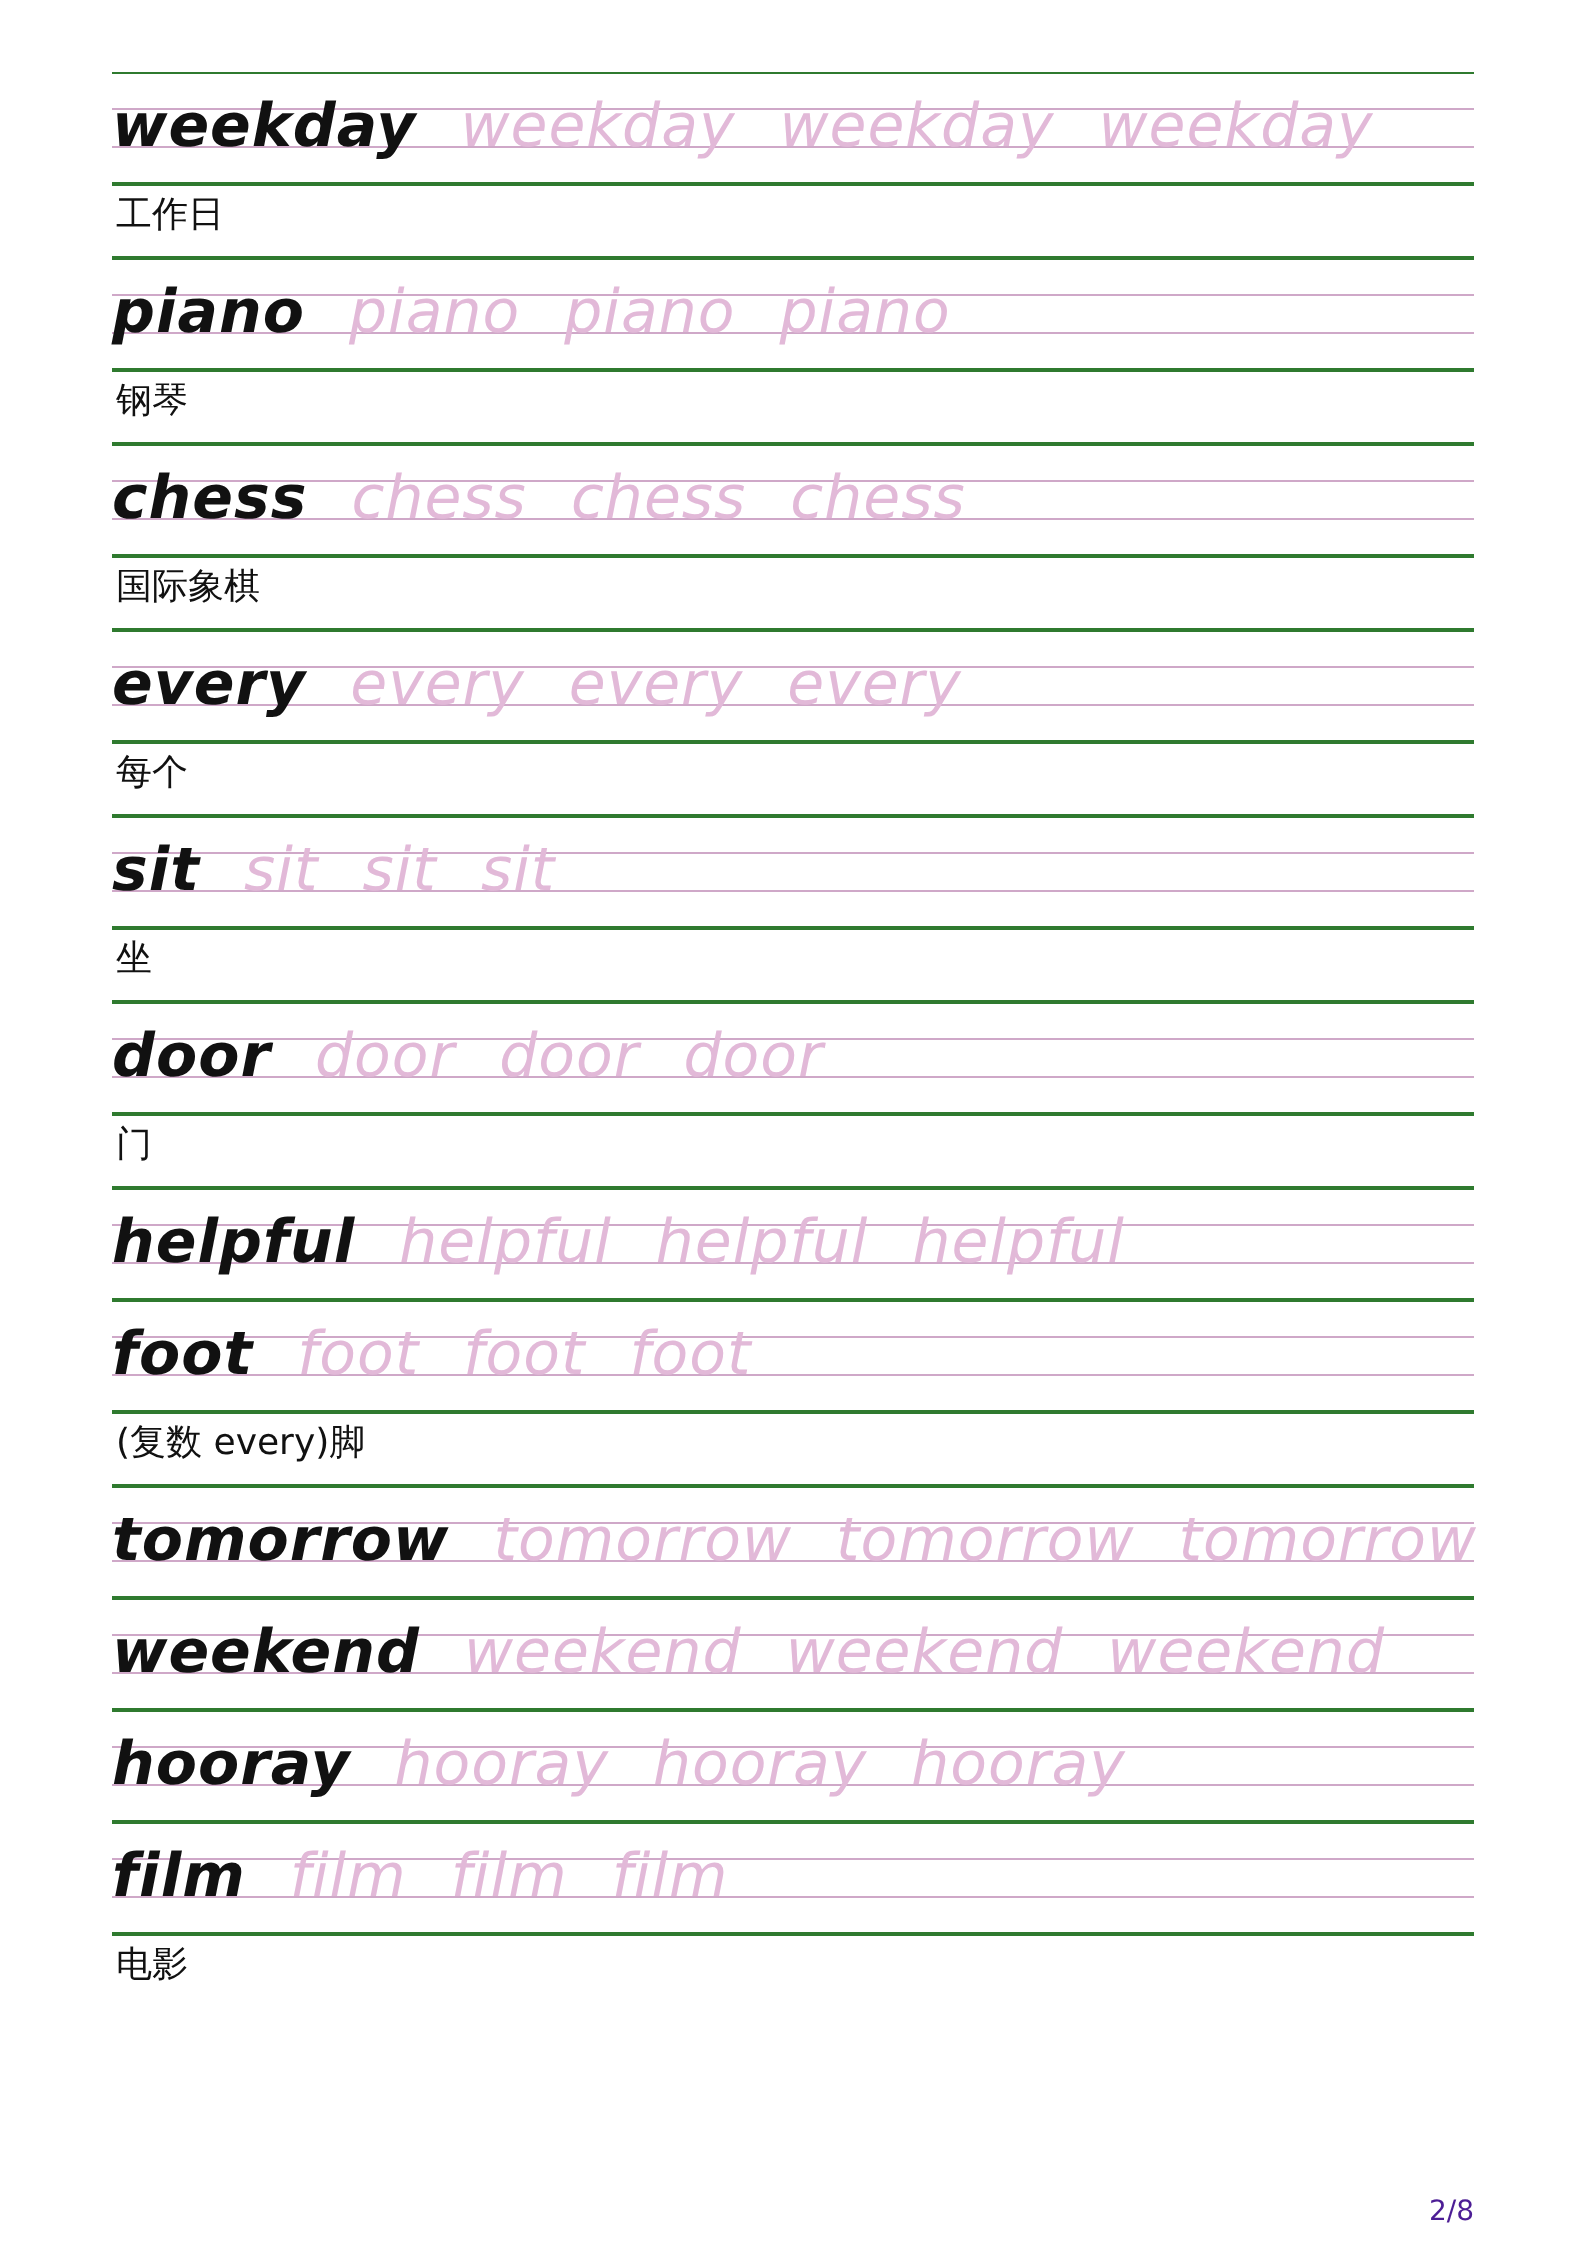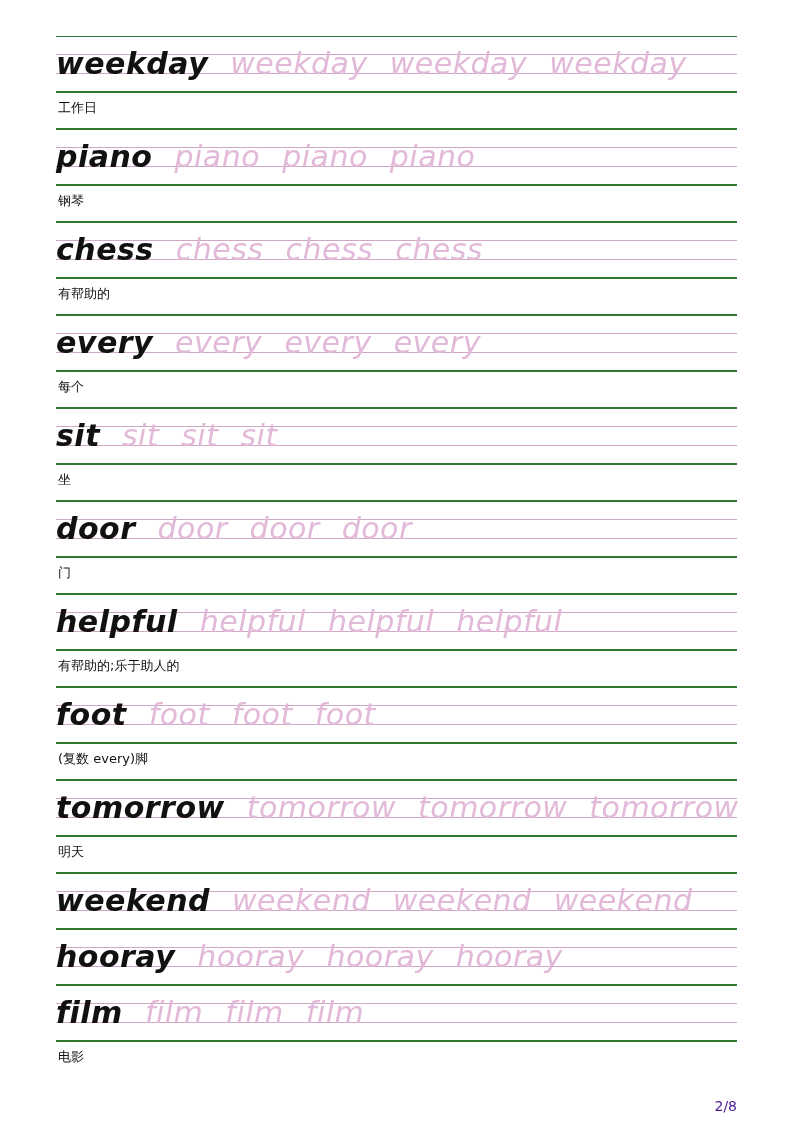--- a/index.html
+++ b/index.html
@@ -83,21 +83,21 @@
     height: 0;
     border-top: 1px solid #2f7a2f;
   }
   .trans .tl.t1 { top: 0px; }
   .trans .tl.t2 { top: 36px; }
   .trans-text {
     position: absolute;
     left: 2px;
     top: 4px;
     font-family: "DejaVu Sans", sans-serif;
-    font-size: 13px;
+    font-size: 18px;
     color: #111111;
     line-height: 24px;
     white-space: nowrap;
   }
   .footer {
     position: absolute;
     left: 0;
     right: 0;
     bottom: 30px;
     text-align: center;
@@ -166,21 +166,21 @@
           <div class="words">
             <span class="w solid">chess</span>
             <span class="w ghost">chess</span>
             <span class="w ghost">chess</span>
             <span class="w ghost">chess</span>
           </div>
         </div>
         <div class="trans">
           <div class="tl t1"></div>
           <div class="tl t2"></div>
-          <div class="trans-text">有帮助的</div>
+          <div class="trans-text">国际象棋</div>
         </div>
       </div>
       <div class="entry">
         <div class="band">
           <div class="gl g1"></div>
           <div class="gl g2"></div>
           <div class="gl g3"></div>
           <div class="gl g4"></div>
           <div class="words">
             <span class="w solid">every</span>
@@ -239,25 +239,20 @@
           <div class="gl g2"></div>
           <div class="gl g3"></div>
           <div class="gl g4"></div>
           <div class="words">
             <span class="w solid">helpful</span>
             <span class="w ghost">helpful</span>
             <span class="w ghost">helpful</span>
             <span class="w ghost">helpful</span>
           </div>
         </div>
-        <div class="trans">
-          <div class="tl t1"></div>
-          <div class="tl t2"></div>
-          <div class="trans-text">有帮助的;乐于助人的</div>
-        </div>
       </div>
       <div class="entry">
         <div class="band">
           <div class="gl g1"></div>
           <div class="gl g2"></div>
           <div class="gl g3"></div>
           <div class="gl g4"></div>
           <div class="words">
             <span class="w solid">foot</span>
             <span class="w ghost">foot</span>
@@ -276,25 +271,20 @@
           <div class="gl g1"></div>
           <div class="gl g2"></div>
           <div class="gl g3"></div>
           <div class="gl g4"></div>
           <div class="words">
             <span class="w solid">tomorrow</span>
             <span class="w ghost">tomorrow</span>
             <span class="w ghost">tomorrow</span>
             <span class="w ghost">tomorrow</span>
           </div>
-        </div>
-        <div class="trans">
-          <div class="tl t1"></div>
-          <div class="tl t2"></div>
-          <div class="trans-text">明天</div>
         </div>
       </div>
       <div class="entry">
         <div class="band">
           <div class="gl g1"></div>
           <div class="gl g2"></div>
           <div class="gl g3"></div>
           <div class="gl g4"></div>
           <div class="words">
             <span class="w solid">weekend</span>

